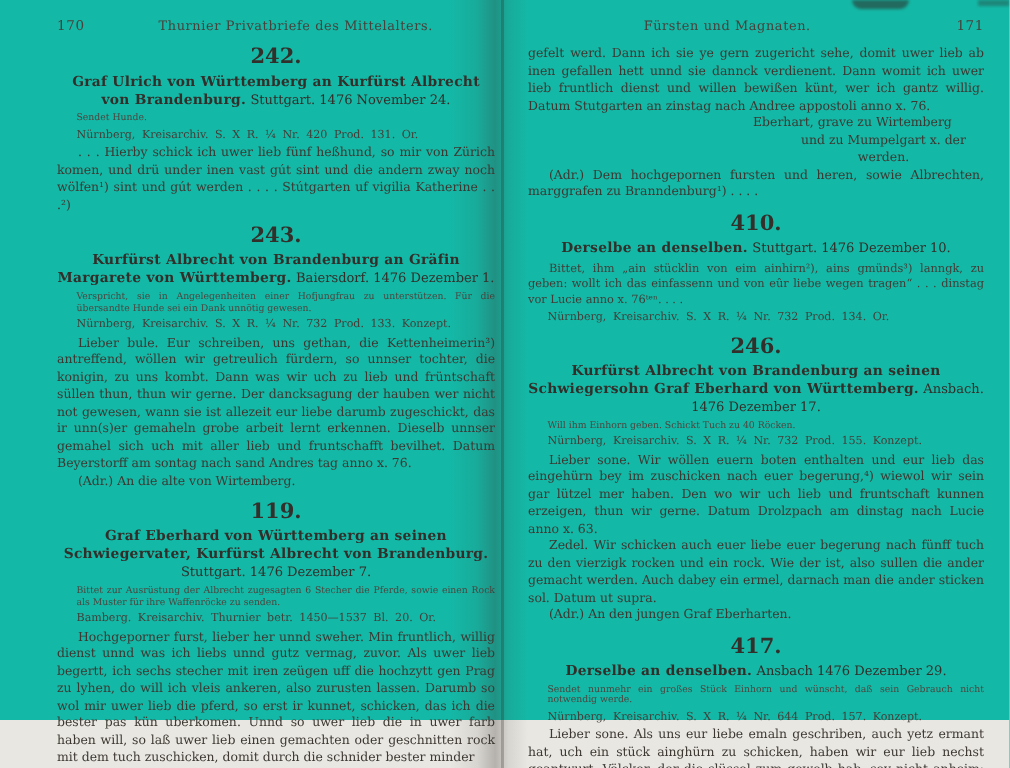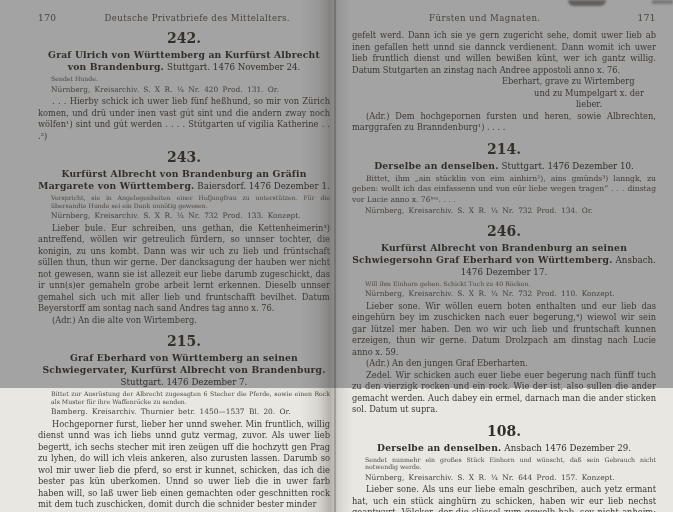--- a/index.html
+++ b/index.html
@@ -1,18 +1,18 @@
 <!DOCTYPE html>
 <html><head>
 <meta charset="utf-8">
 <style>
   html,body{margin:0;padding:0;}
   body{width:673px;height:512px;overflow:hidden;background:#e9e7e2;
        font-family:"DejaVu Serif","Liberation Serif",serif;}
-  .scan{position:relative;width:673px;height:388px;background:#a3a3a3;color:#3f3a34;}
+  .scan{position:relative;width:673px;height:480px;background:#14b8a6;color:#3f3a34;}
   
   .gutter{position:absolute;left:300px;top:0;width:52px;height:512px;pointer-events:none;
           background:linear-gradient(to right,rgba(60,55,50,0) 0%,rgba(60,55,50,0.10) 35%,
                      rgba(60,55,50,0.30) 58%,rgba(60,55,50,0.10) 75%,rgba(60,55,50,0) 100%);}
   .gutter-line{position:absolute;left:334px;top:0;width:2px;height:512px;background:rgba(40,36,32,0.25);}
   .smudge-top{position:absolute;left:568px;top:0;width:38px;height:6px;background:rgba(45,40,36,0.55);
               border-radius:0 0 6px 6px;filter:blur(1px);}
   .smudge-top2{position:absolute;left:652px;top:0;width:21px;height:4px;background:rgba(45,40,36,0.35);filter:blur(1px);}
 
   .page{position:absolute;top:13px;}
@@ -45,21 +45,21 @@
   .fn-text{font-size:6.2px;line-height:7.9px;text-align:justify;color:#4a443d;text-indent:12px;}
 </style>
 </head>
 <body>
 
 <div class="scan">
 
   <div class="page page-left">
     <div class="running-head">
       <span class="pageno">170</span>
-      <span class="title">Deutsche Privatbriefe des Mittelalters.</span>
+      <span class="title">Thurnier Privatbriefe des Mittelalters.</span>
     </div>
 
     <div class="entry">
       <div class="entry-number">242.</div>
       <div class="entry-head">
         <span class="t">Graf Ulrich von Württemberg an Kurfürst Albrecht von Brandenburg.</span>
         <span class="d">Stuttgart.  1476 November 24.</span>
       </div>
       <div class="summary">Sendet Hunde.</div>
       <div class="archive">Nürnberg, Kreisarchiv.  S. X R. ¼ Nr. 420 Prod. 131.  Or.</div>
@@ -72,21 +72,21 @@
         <span class="t">Kurfürst Albrecht von Brandenburg an Gräfin Margarete von Württemberg.</span>
         <span class="d">Baiersdorf.  1476 Dezember 1.</span>
       </div>
       <div class="summary">Verspricht, sie in Angelegenheiten einer Hofjungfrau zu unterstützen. Für die übersandte Hunde sei ein Dank unnötig gewesen.</div>
       <div class="archive">Nürnberg, Kreisarchiv.  S. X R. ¼ Nr. 732 Prod. 133.  Konzept.</div>
       <p class="body-text ind">Lieber bule.  Eur schreiben, uns gethan, die Kettenheimerin³) antreffend, wöllen wir getreulich fürdern, so unnser tochter, die konigin, zu uns kombt. Dann was wir uch zu lieb und früntschaft süllen thun, thun wir gerne.  Der dancksagung der hauben wer nicht not gewesen, wann sie ist allezeit eur liebe darumb zugeschickt, das ir unn(s)er gemaheln grobe arbeit lernt erkennen.  Dieselb unnser gemahel sich uch mit aller lieb und fruntschafft bevilhet.  Datum Beyerstorff am sontag nach sand Andres tag anno x. 76.</p>
       <p class="body-text ind">(Adr.)   An die alte von Wirtemberg.</p>
     </div>
 
     <div class="entry">
-      <div class="entry-number">215.</div>
+      <div class="entry-number">119.</div>
       <div class="entry-head">
         <span class="t">Graf Eberhard von Württemberg an seinen Schwiegervater, Kurfürst Albrecht von Brandenburg.</span>
         <span class="d">Stuttgart.  1476 Dezember 7.</span>
       </div>
       <div class="summary">Bittet zur Ausrüstung der Albrecht zugesagten 6 Stecher die Pferde, sowie einen Rock als Muster für ihre Waffenröcke zu senden.</div>
       <div class="archive">Bamberg.  Kreisarchiv.  Thurnier betr.  1450—1537 Bl. 20.  Or.</div>
       <p class="body-text ind">Hochgeporner furst, lieber her unnd sweher.  Min fruntlich, willig dienst unnd was ich liebs unnd gutz vermag, zuvor.  Als uwer lieb begertt, ich sechs stecher mit iren zeügen uff die hochzytt gen Prag zu lyhen, do will ich vleis ankeren, also zurusten lassen.  Darumb so wol mir uwer lieb die pferd, so erst ir kunnet, schicken, das ich die bester pas kün uberkomen.  Unnd so uwer lieb die in uwer farb haben will, so laß uwer lieb einen gemachten oder geschnitten rock mit dem tuch zuschicken, domit durch die schnider bester minder</p>
     </div>
 
     <div class="footnotes">
@@ -98,50 +98,50 @@
   <div class="page page-right">
     <div class="running-head">
       <span class="title">Fürsten und Magnaten.</span>
       <span class="pageno">171</span>
     </div>
 
     <div class="entry">
       <p class="body-text">gefelt werd.  Dann ich sie ye gern zugericht sehe, domit uwer lieb ab inen gefallen hett unnd sie dannck verdienent.  Dann womit ich uwer lieb fruntlich dienst und willen bewißen künt, wer ich gantz willig.  Datum Stutgarten an zinstag nach Andree appostoli anno x. 76.</p>
       <div class="sig">
         <div class="l1">Eberhart, grave zu Wirtemberg</div>
-        <div class="l2">und zu Mumpelgart x. der lieber.</div>
+        <div class="l2">und zu Mumpelgart x. der werden.</div>
       </div>
       <p class="body-text ind">(Adr.)   Dem hochgepornen fursten und heren, sowie Albrechten, marggrafen zu Branndenburg¹) . . . .</p>
     </div>
 
     <div class="entry">
-      <div class="entry-number">214.</div>
+      <div class="entry-number">410.</div>
       <div class="entry-head">
         <span class="t">Derselbe an denselben.</span>
         <span class="d">Stuttgart.  1476 Dezember 10.</span>
       </div>
       <p class="regest">Bittet, ihm „ain stücklin von eim ainhirn²), ains gmünds³) lanngk, zu geben: wollt ich das einfassenn und von eûr liebe wegen tragen“ . . .   dinstag vor Lucie anno x. 76ᵗᵉⁿ. . . .</p>
       <div class="archive">Nürnberg, Kreisarchiv.  S. X R. ¼ Nr. 732 Prod. 134.  Or.</div>
     </div>
 
     <div class="entry">
       <div class="entry-number">246.</div>
       <div class="entry-head">
         <span class="t">Kurfürst Albrecht von Brandenburg an seinen Schwiegersohn Graf Eberhard von Württemberg.</span>
         <span class="d">Ansbach.  1476 Dezember 17.</span>
       </div>
       <div class="summary">Will ihm Einhorn geben.  Schickt Tuch zu 40 Röcken.</div>
-      <div class="archive">Nürnberg, Kreisarchiv.  S. X R. ¼ Nr. 732 Prod. 110.  Konzept.</div>
-      <p class="body-text ind">Lieber sone.  Wir wöllen euern boten enthalten und eur lieb das eingehürn bey im zuschicken nach euer begerung,⁴) wiewol wir sein gar lützel mer haben. Den wo wir uch lieb und fruntschaft kunnen erzeigen, thun wir gerne.  Datum Drolzpach am dinstag nach Lucie anno x. 59.</p>
+      <div class="archive">Nürnberg, Kreisarchiv.  S. X R. ¼ Nr. 732 Prod. 155.  Konzept.</div>
+      <p class="body-text ind">Lieber sone.  Wir wöllen euern boten enthalten und eur lieb das eingehürn bey im zuschicken nach euer begerung,⁴) wiewol wir sein gar lützel mer haben. Den wo wir uch lieb und fruntschaft kunnen erzeigen, thun wir gerne.  Datum Drolzpach am dinstag nach Lucie anno x. 63.</p>
+      <p class="body-text ind">Zedel.  Wir schicken auch euer liebe euer begerung nach fünff tuch zu den vierzigk rocken und ein rock.  Wie der ist, also sullen die ander gemacht werden. Auch dabey ein ermel, darnach man die ander sticken sol.  Datum ut supra.</p>
       <p class="body-text ind">(Adr.)   An den jungen Graf Eberharten.</p>
-      <p class="body-text ind">Zedel.  Wir schicken auch euer liebe euer begerung nach fünff tuch zu den vierzigk rocken und ein rock.  Wie der ist, also sullen die ander gemacht werden. Auch dabey ein ermel, darnach man die ander sticken sol.  Datum ut supra.</p>
     </div>
 
     <div class="entry">
-      <div class="entry-number">108.</div>
+      <div class="entry-number">417.</div>
       <div class="entry-head">
         <span class="t">Derselbe an denselben.</span>
         <span class="d">Ansbach 1476 Dezember 29.</span>
       </div>
       <div class="summary">Sendet nunmehr ein großes Stück Einhorn und wünscht, daß sein Gebrauch nicht notwendig werde.</div>
       <div class="archive">Nürnberg, Kreisarchiv.  S. X R. ¼ Nr. 644 Prod. 157.  Konzept.</div>
       <p class="body-text ind">Lieber sone.  Als uns eur liebe emaln geschriben, auch yetz ermant hat, uch ein stück ainghürn zu schicken, haben wir eur lieb nechst geantwurt, Völcker, der die slüssel zum gewelb hab, sey nicht anheim; sobald er kum, wellen wir uch der schicken, wiewol wir sein nit vil han.  Nún ist Völcker uff die feyer</p>
     </div>
 
   </div>

